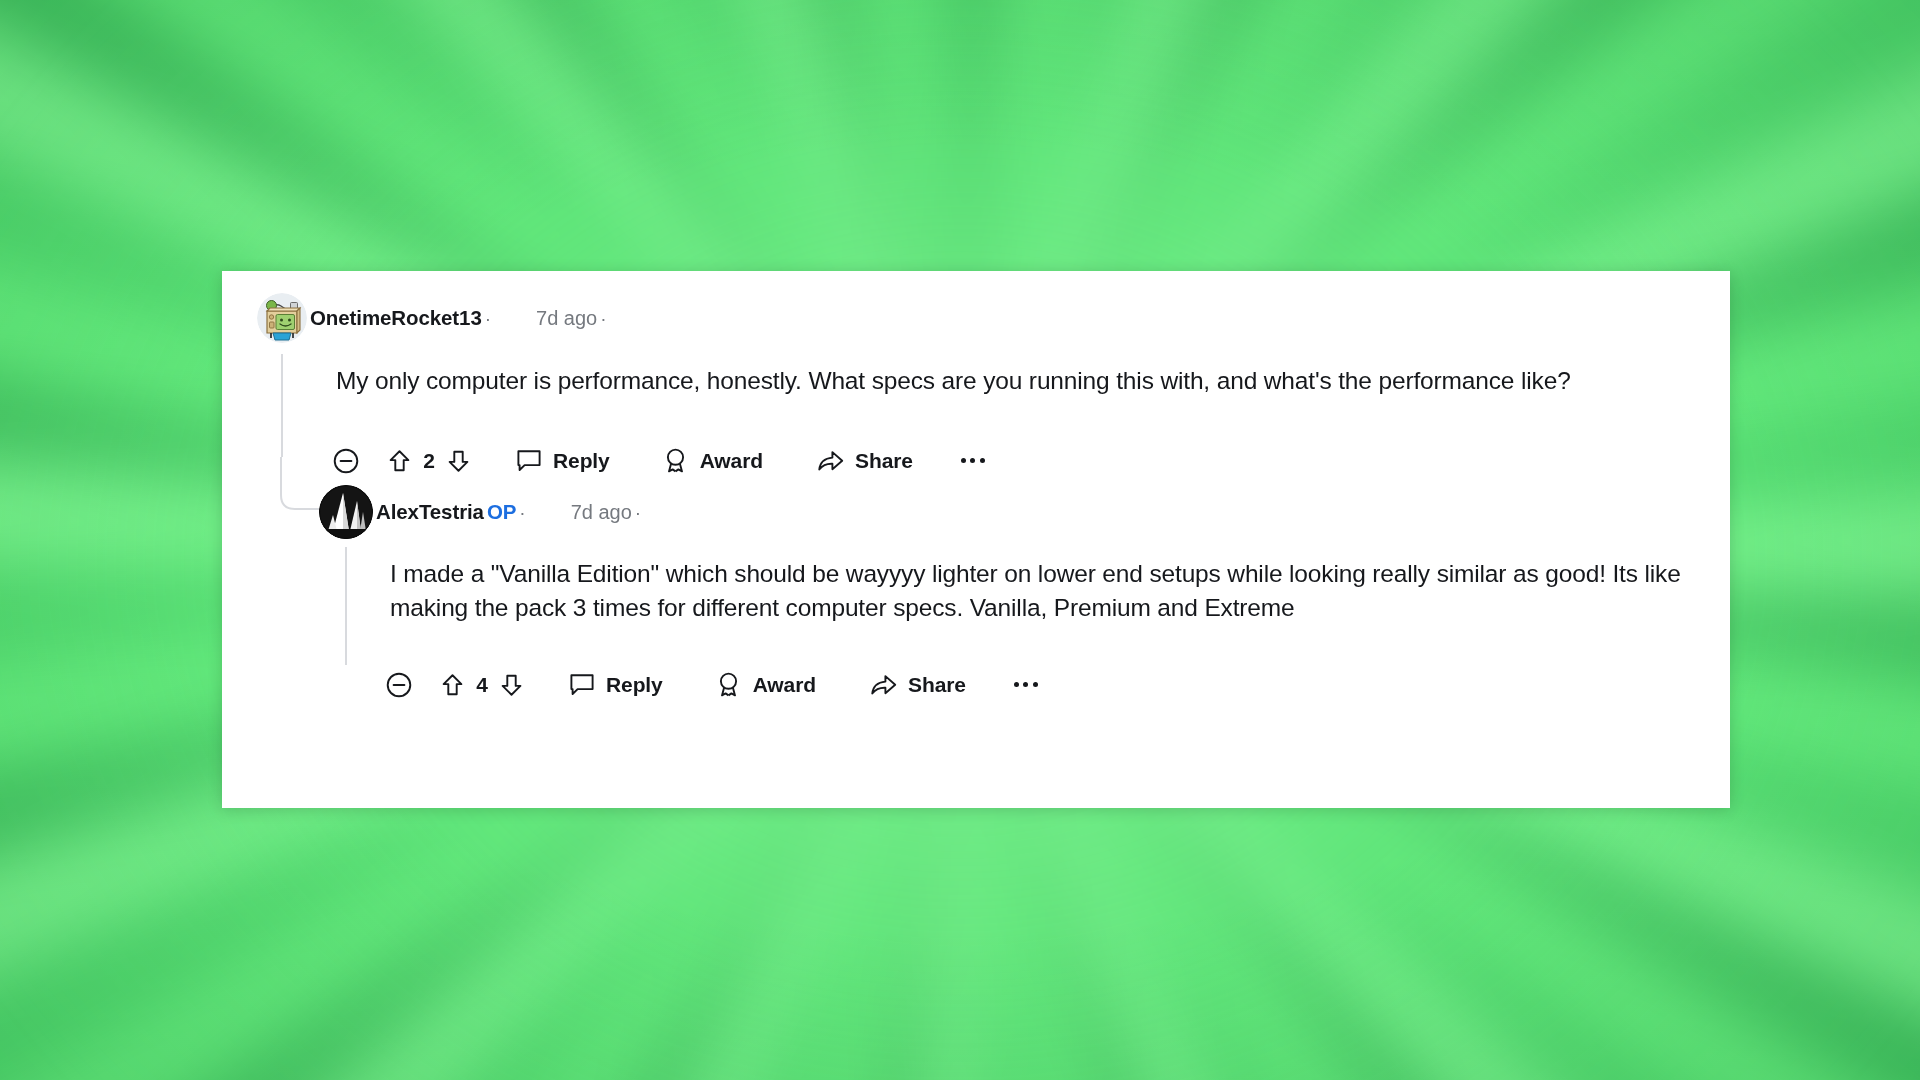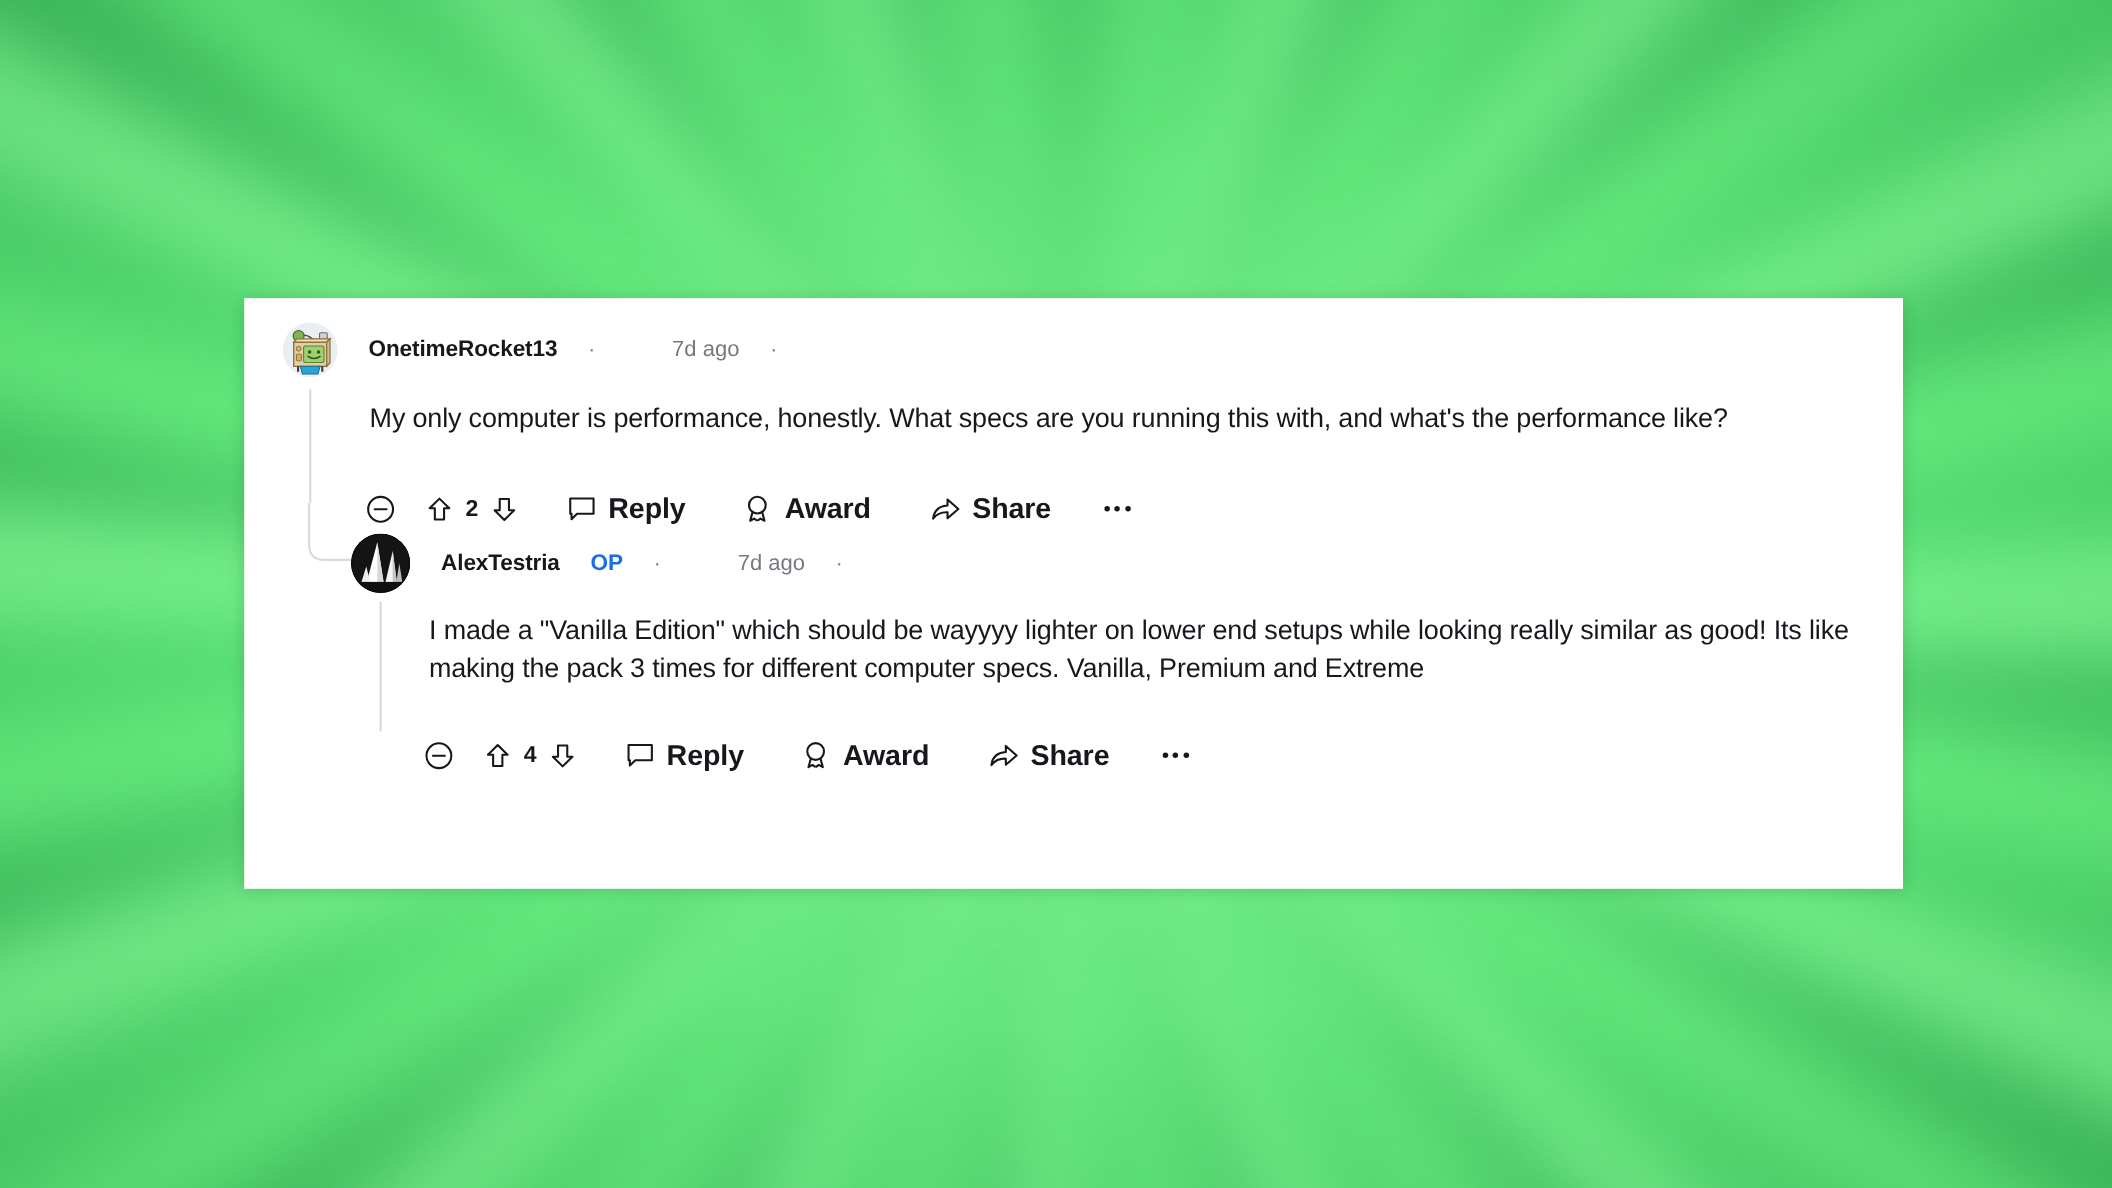--- a/index.html
+++ b/index.html
@@ -77,21 +77,21 @@
   }
 
   
   .comment {
     position: relative;
   }
 
   .comment-header {
     display: flex;
     align-items: center;
-    gap: 28px;
+    gap: 3px;
   }
 
   .avatar {
     border-radius: 50%;
     flex: none;
     overflow: hidden;
     position: relative;
   }
 
   .username {
@@ -134,21 +134,21 @@
   }
 
   .act {
     display: flex;
     align-items: center;
     gap: 11px;
     color: #16181c;
   }
 
   .act-label {
-    font-size: 26px;
+    font-size: 21px;
     font-weight: 700;
     color: #16181c;
     letter-spacing: -0.1px;
   }
 
   .vote-group {
     display: flex;
     align-items: center;
     gap: 11px;
   }

